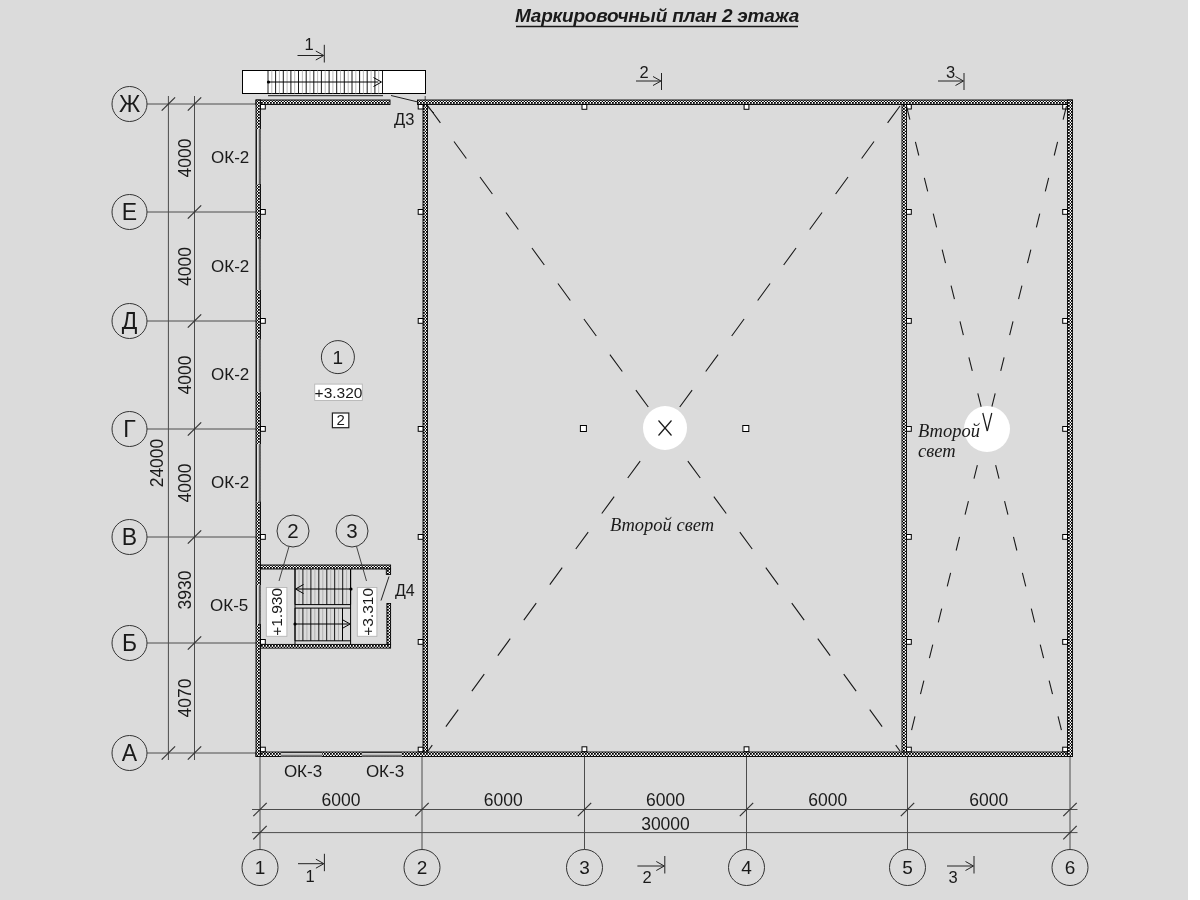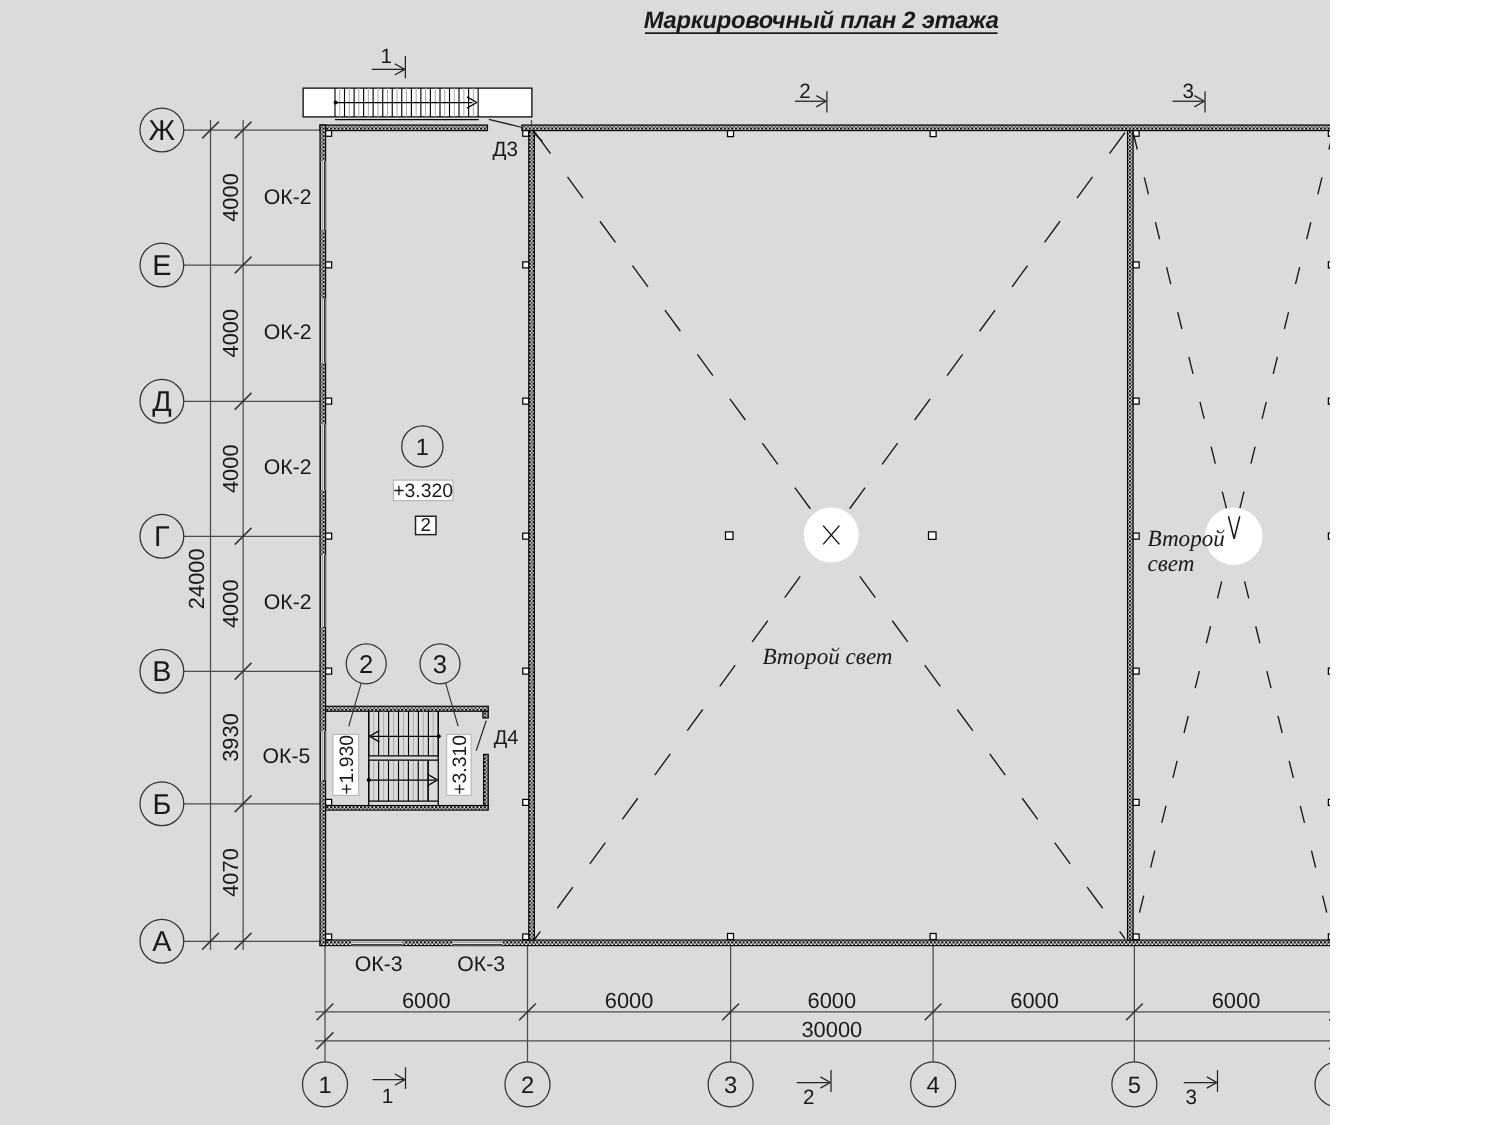--- a/index.html
+++ b/index.html
@@ -1,16 +1,16 @@
 <!DOCTYPE html>
 <html><head>
 <meta charset="utf-8">
 <style>
 html,body{margin:0;padding:0;background:#fff;}
-#page{position:relative;width:1064px;height:900px;background:#fde047;overflow:hidden;filter:grayscale(1);
+#page{position:relative;width:1188px;height:900px;background:#fde047;overflow:hidden;filter:grayscale(1);
 font-family:"Liberation Sans",sans-serif;}
 svg{position:absolute;left:0;top:0;}
 .t{font-family:"Liberation Sans",sans-serif;fill:#1a1a1a;}
 .ts{font-family:"Liberation Serif",serif;font-style:italic;fill:#1a1a1a;}
 </style>
 </head>
 <body>
 <div id="page">
 <svg width="1200" height="900" viewBox="0 0 1200 900">
 <defs>

